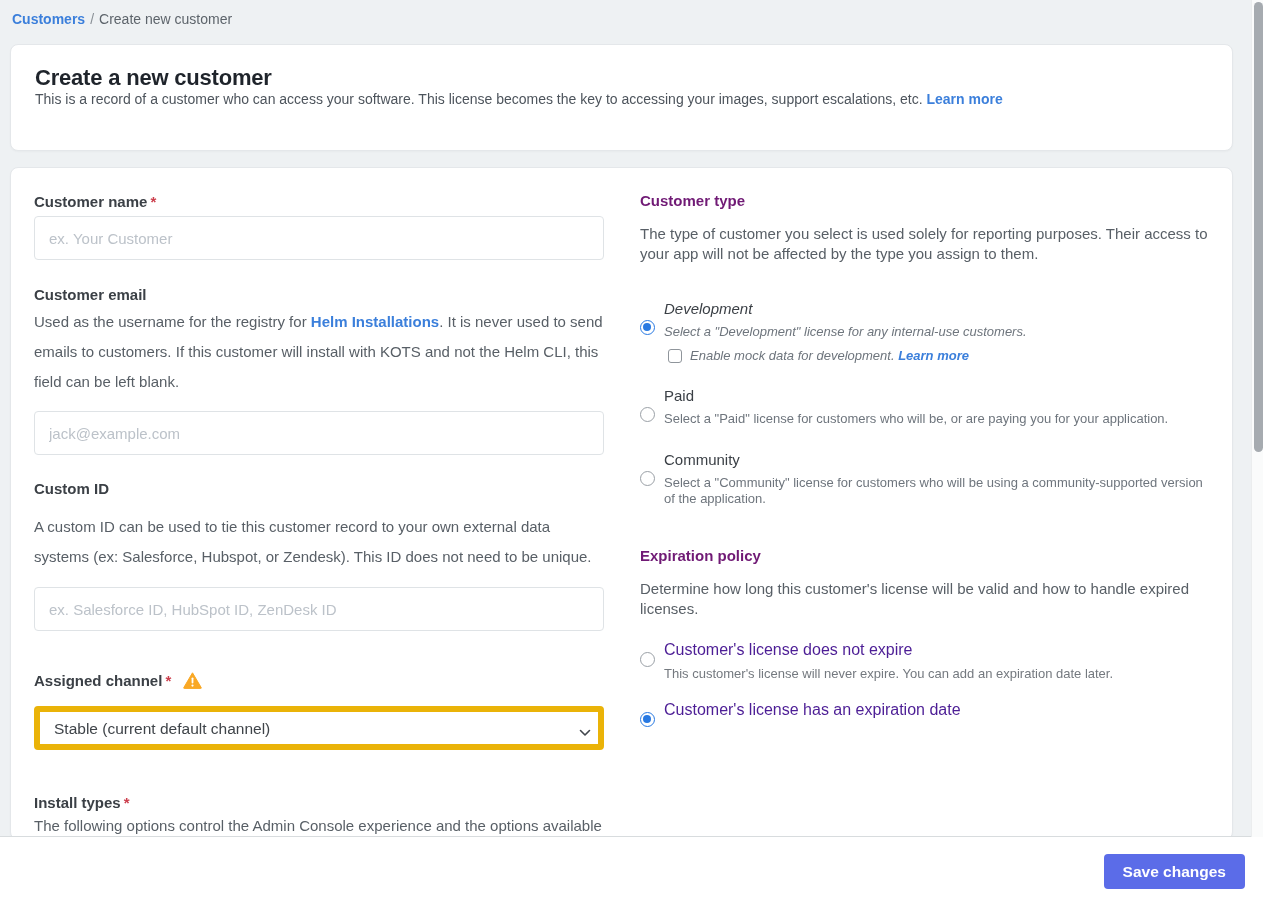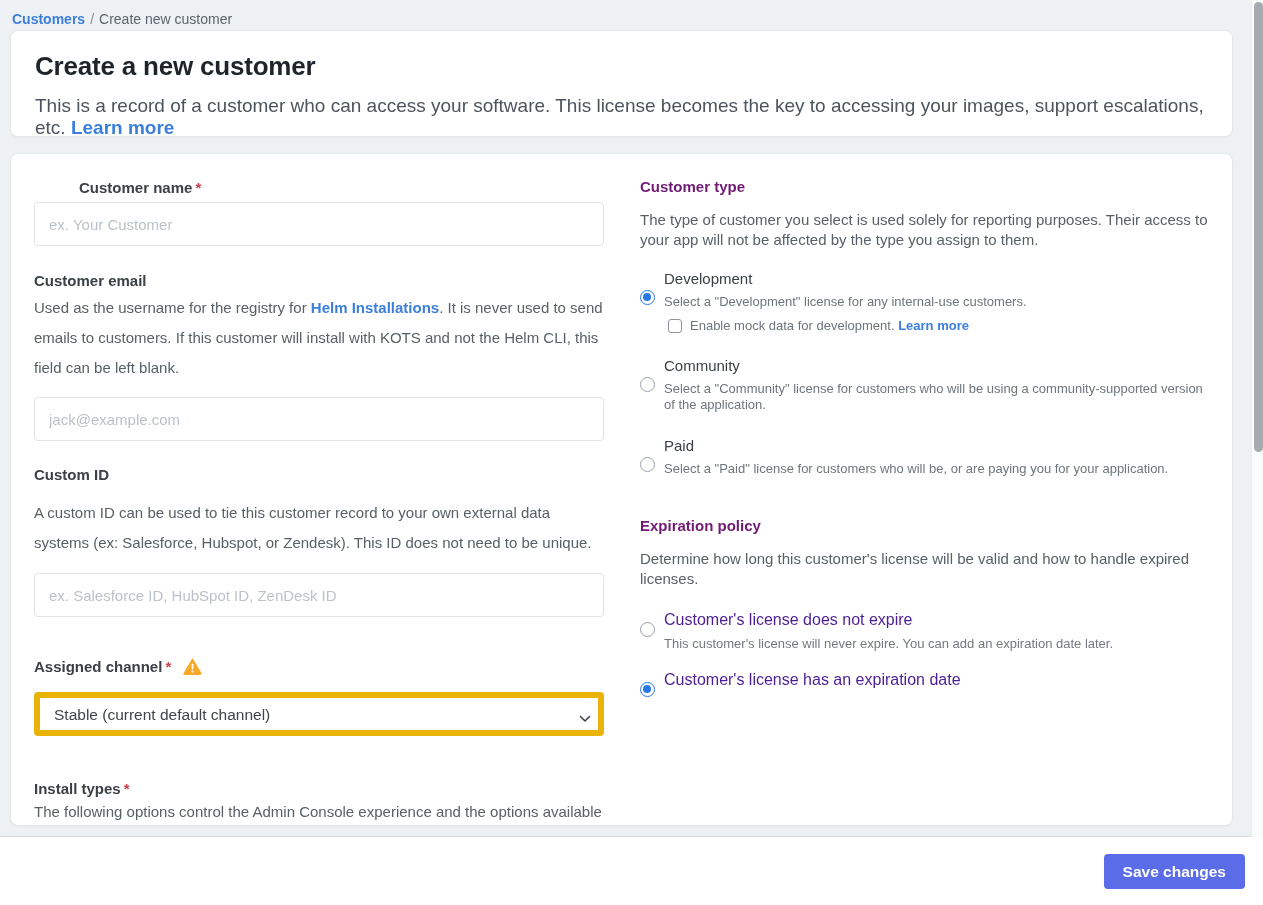--- a/index.html
+++ b/index.html
@@ -7,38 +7,37 @@
   body {
     font-family: "Liberation Sans", "DejaVu Sans", sans-serif;
     background: #eef1f3;
     color: #3d4248;
     position: relative;
   }
   a { text-decoration: none; cursor: pointer; }
   .link { color: #3b7fdb; font-weight: 600; }
 
   
-  .breadcrumb { padding: 11px 12px 0 12px; font-size: 14px; color: #5d646b; height: 30px; }
+  .breadcrumb { padding: 11px 12px 0 12px; font-size: 14px; color: #5d646b; height: 44px; }
   .breadcrumb .crumb-link { color: #3b7fdb; font-weight: 600; }
   .breadcrumb .sep { color: #8a9096; padding: 0 5px; }
 
   
   .card {
     background: #fff;
     border: 1px solid #e4e7ea;
     border-radius: 8px;
     margin: 0 30px 0 10px;
     box-shadow: 0 1px 2px rgba(0,0,0,0.03);
   }
   .card.header-card { height: 107px; padding: 20px 24px; margin-bottom: 16px; overflow: hidden; }
   .page-title {
-    font-size: 26px; font-weight: 800; color: #1f242b; letter-spacing: -0.2px;
-    margin-bottom: 13px;
-  }
-  .header-desc { font-size: 19px; color: #4d545c; }
+    font-size: 22px; font-weight: 800; color: #1f242b; letter-spacing: -0.2px;
+  }
+  .header-desc { font-size: 14px; color: #4d545c; }
 
   .card.form-card { height: 673px; padding: 18px 23px; display: flex; overflow: hidden; }
   .col-left { width: 570px; flex: none; }
   .col-right { width: 575px; flex: none; margin-left: 36px; }
 
   
   .field-label { font-size: 15px; font-weight: 600; color: #3b4046; }
   .req { color: #cc3f4d; font-weight: 600; margin-left: 3px; }
   .text-input {
     width: 100%; height: 44px; margin-top: 6px;
@@ -51,21 +50,21 @@
   .help-text { font-size: 15px; line-height: 30px; color: #585f66; }
   .mt-label-email { margin-top: 26px; }
   .mt-para-email { margin-top: 4px; }
   .mt-input-email { margin-top: 14px; }
   .mt-label-cid { margin-top: 25px; }
   .mt-para-cid { margin-top: 15px; }
   .mt-input-cid { margin-top: 15px; }
   .mt-label-channel { margin-top: 41px; }
   .mt-label-install { margin-top: 44px; }
   .mt-para-install { }
-  .mt-label-name { margin-top: 7px; margin-left: 45px; }
+  .mt-label-name { margin-top: 7px; }
 
   .warn-icon { display: inline-block; vertical-align: -3px; margin-left: 8px; }
 
   .select-wrap { position: relative; margin-top: 14px; }
   .channel-select {
     width: 100%; height: 44px; border: 6px solid #eab308; border-radius: 4px;
     font-size: 15.5px; color: #3f4449; padding: 0 14px;
     appearance: none; -webkit-appearance: none; background: #fff; outline: none;
     font-family: "Liberation Sans", "DejaVu Sans", sans-serif;
   }
@@ -82,21 +81,21 @@
   }
   .radio.checked { border-color: #2879e2; position: relative; }
   .radio.checked::after {
     content: ""; position: absolute; left: 2px; top: 2px;
     width: 8px; height: 8px; border-radius: 50%; background: #2879e2;
   }
   .opt-body { margin-left: 9px; }
   .opt-label { font-size: 15px; color: #3a3f45; }
   .opt-desc { font-size: 13px; line-height: 16px; color: #6e757d; margin-top: 7px; }
   .ct-opt .radio { margin-top: 20px; }
-  .ct-opt-dev { margin-top: 20px; }
+  .ct-opt-dev { margin-top: 36px; font-style: italic; }
   .ct-opt-trial { margin-top: 25px; }
   .ct-opt-paid { margin-top: 24px; }
   .ct-opt-community { margin-top: 24px; }
   .mock-row { display: flex; align-items: center; margin-top: 8px; margin-left: 4px; }
   .checkbox {
     width: 14px; height: 14px; border: 1.5px solid #8f959b; border-radius: 3px;
     background: #fff; flex: none; cursor: pointer;
   }
   .mock-label { font-size: 13px; color: #6e757d; margin-left: 8px; }
   .mock-label .link { font-size: 13px; }
@@ -209,36 +208,36 @@
           <span class="checkbox"></span>
           <span class="mock-label">
             <span>Enable mock data for development.</span>
             <a class="link">Learn more</a>
           </span>
         </div>
       </div>
     </div>
 
 
+    <div class="opt ct-opt ct-opt-paid">
+      <span class="radio"></span>
+      <div class="opt-body">
+        <div class="opt-label">Paid</div>
+        <div class="opt-desc">Select a "Paid" license for customers who will be, or are paying you for your application.</div>
+      </div>
+    </div>
+
     <div class="opt ct-opt ct-opt-community">
       <span class="radio"></span>
       <div class="opt-body">
         <div class="opt-label">Community</div>
         <div class="opt-desc">Select a "Community" license for customers who will be using a community-supported version of the application.</div>
       </div>
     </div>
 
-    <div class="opt ct-opt ct-opt-paid">
-      <span class="radio"></span>
-      <div class="opt-body">
-        <div class="opt-label">Paid</div>
-        <div class="opt-desc">Select a "Paid" license for customers who will be, or are paying you for your application.</div>
-      </div>
-    </div>
-
     <div class="section-heading exp-heading">Expiration policy</div>
     <div class="section-desc">Determine how long this customer's license will be valid and how to handle expired licenses.</div>
 
     <div class="opt exp-opt exp-opt-1">
       <span class="radio"></span>
       <div class="opt-body">
         <div class="exp-label">Customer's license does not expire</div>
         <div class="exp-desc">This customer's license will never expire. You can add an expiration date later.</div>
       </div>
     </div>

